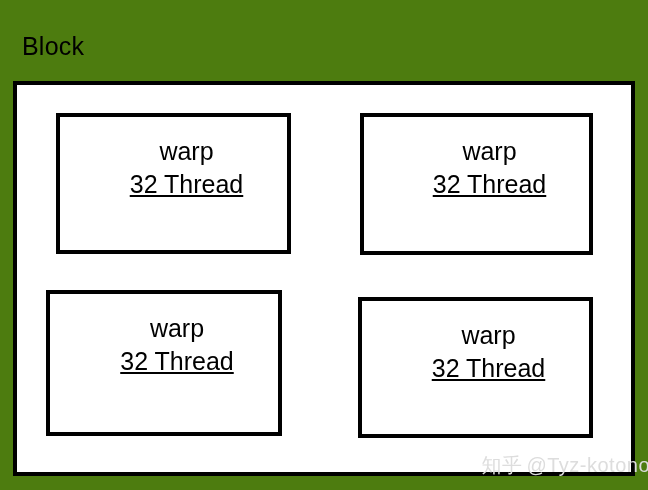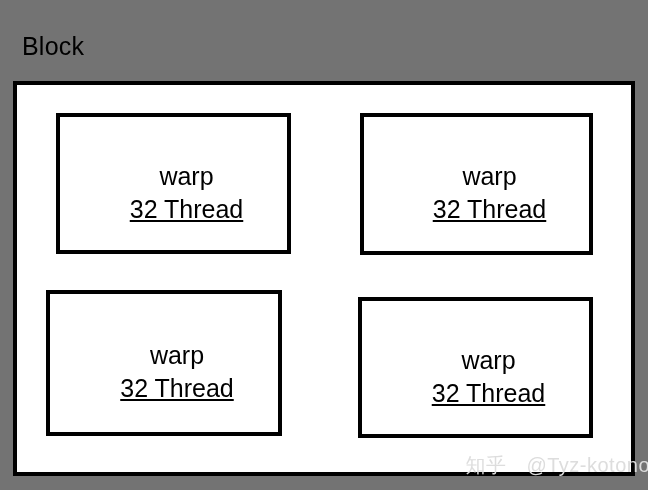--- a/index.html
+++ b/index.html
@@ -13,21 +13,21 @@
     overflow: hidden;
     font-family: "Liberation Sans", "DejaVu Sans", sans-serif;
     color: #000000;
     position: relative;
   }
 
   #canvas {
     position: relative;
     width: 648px;
     height: 490px;
-    background: #737373;
+    background: #4d7c0f;
   }
 
   
   .block-label {
     position: absolute;
     left: 22px;
     top: 30px;
     font-size: 25px;
     line-height: 32px;
     letter-spacing: 0.2px;
@@ -49,21 +49,20 @@
 
   
   .warp-box {
     position: absolute;
     box-sizing: border-box;
     border: 4px solid #000000;
     background: #ffffff;
     display: flex;
     flex-direction: column;
     align-items: center;
-    justify-content: center;
   }
   
   .warp-box.b1 { left: 56px;  top: 113px; width: 235px; height: 141px; }
   .warp-box.b2 { left: 360px; top: 113px; width: 233px; height: 142px; }
   .warp-box.b3 { left: 46px;  top: 290px; width: 236px; height: 146px; }
   .warp-box.b4 { left: 358px; top: 297px; width: 235px; height: 141px; }
 
   .warp-text {
     text-align: center;
     
@@ -87,21 +86,21 @@
     position: absolute;
     right: -2px;
     bottom: 13px;
     font-size: 20px;
     line-height: 24px;
     color: #dddddd;
     white-space: nowrap;
     letter-spacing: 0.5px;
     user-select: none;
   }
-  .watermark .wm-logo { margin-right: 20px; }
+  .watermark .wm-logo { margin-right: 4px; }
 </style>
 </head>
 <body>
 
 <div id="canvas">
 
   <div class="block-label">Block</div>
 
   <div class="block-container"></div>
 

